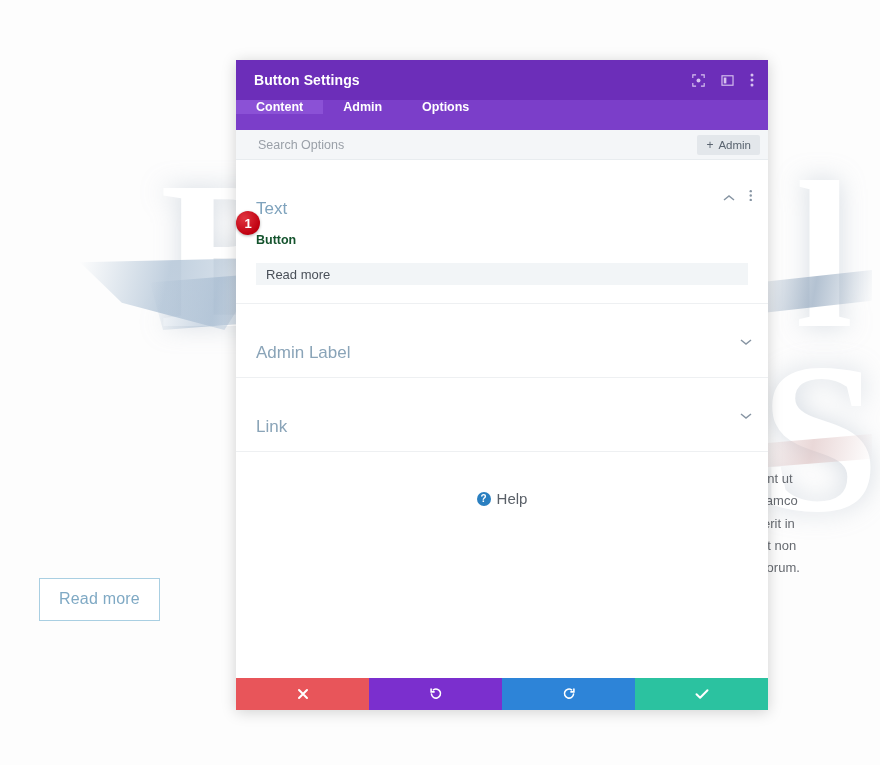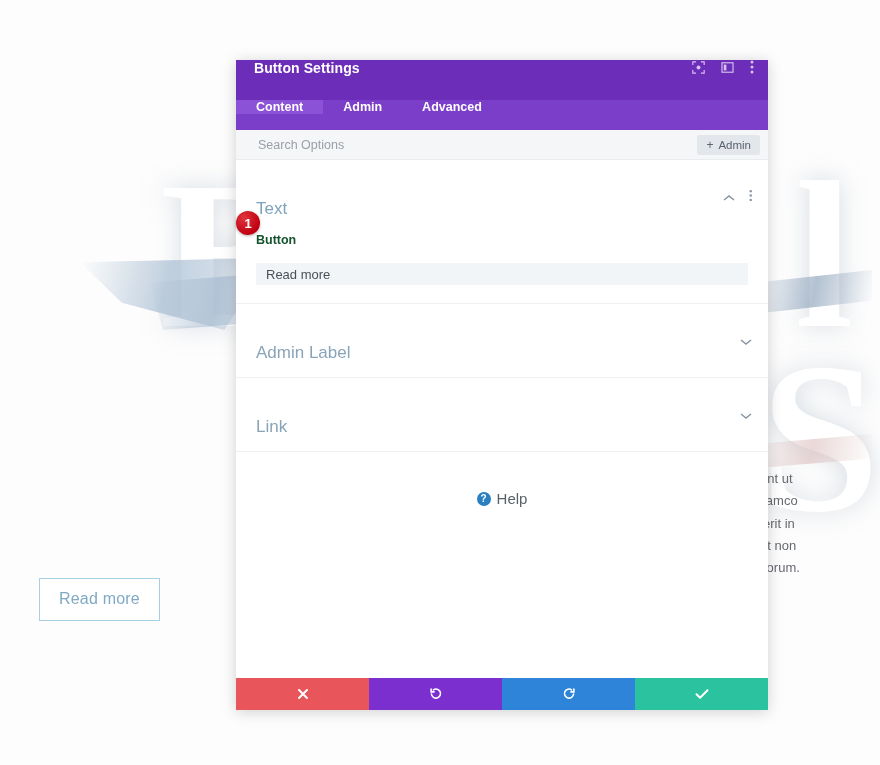--- a/index.html
+++ b/index.html
@@ -122,21 +122,21 @@
     background: #ffffff;
     box-shadow: 0 2px 14px rgba(0,0,0,0.18);
     display: flex;
     flex-direction: column;
   }
 
   .modal-header {
     background: #6c2eb9;
     height: 40px;
     display: flex;
-    align-items: flex-start;
+    align-items: center;
     padding: 0 14px 0 18px;
     flex: none;
   }
   .modal-title {
     color: #ffffff;
     font-size: 14px;
     font-weight: bold;
     letter-spacing: 0.1px;
     flex: 1;
   }
@@ -346,21 +346,21 @@
             <circle cx="2" cy="7" r="1.5" fill="currentColor"></circle>
             <circle cx="2" cy="12" r="1.5" fill="currentColor"></circle>
           </svg>
         </span>
       </div>
     </div>
 
     <div class="modal-tabs">
       <div class="tab active">Content</div>
       <div class="tab">Admin</div>
-      <div class="tab">Advanced</div>
+      <div class="tab">Options</div>
     </div>
 
     <div class="search-bar">
       <input class="search-input" type="text" placeholder="Search Options" style="">
       <div class="filter-btn">
         <span class="filter-plus">+</span>
         <span>Admin</span>
       </div>
     </div>
 

